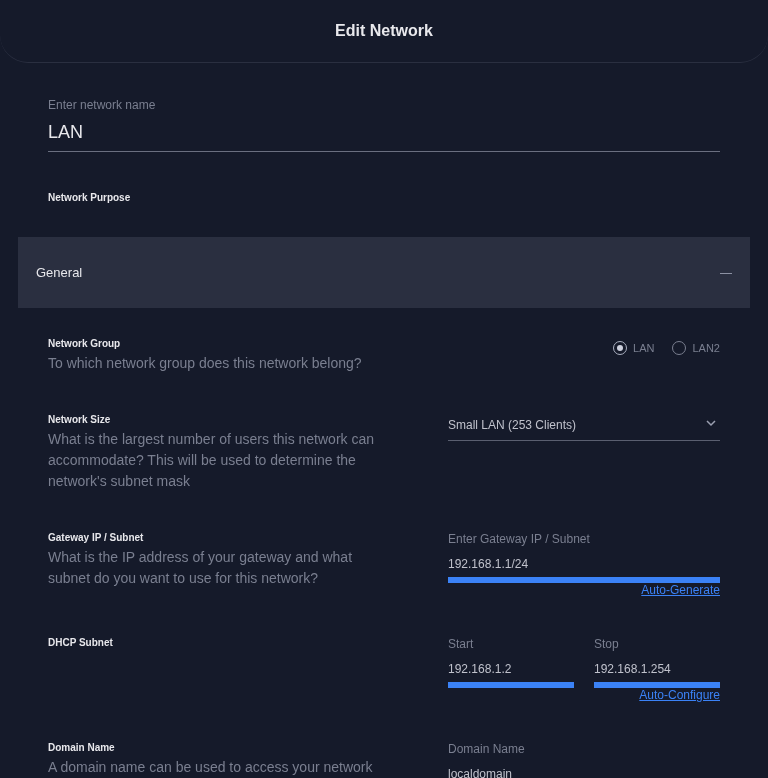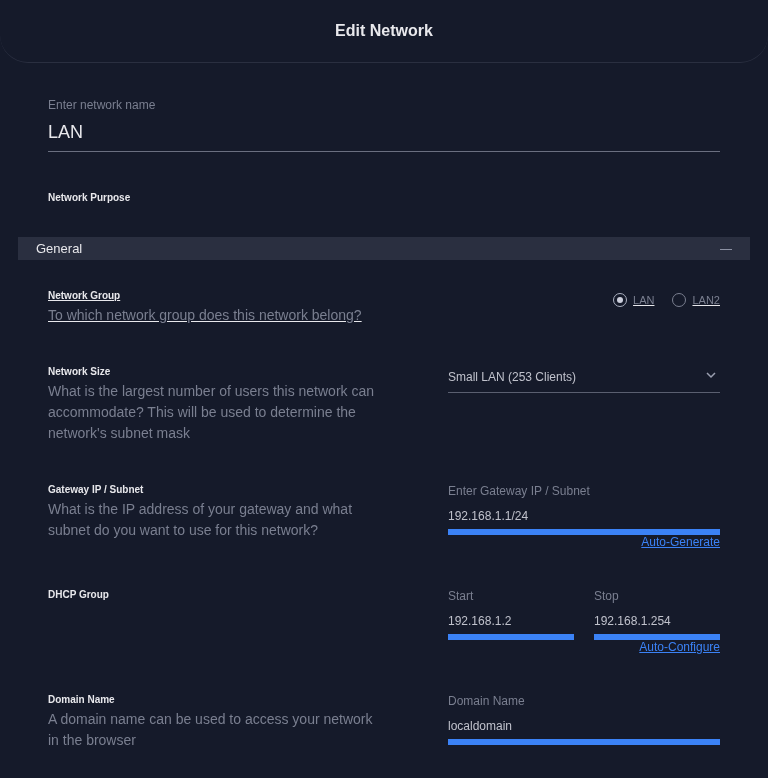--- a/index.html
+++ b/index.html
@@ -89,21 +89,21 @@
       border: none;
       border-bottom: 6px solid #3b82f6;
       color: #c0c2cc;
       font-size: 12px;
       width: 100%;
       padding: 3px 0 6px 0;
       outline: none;
     }
     .section-header {
       background-color: #2a2f40;
-      padding: 4px 18px;
+      padding: 28px 18px;
       display: flex;
       justify-content: space-between;
       align-items: center;
       margin-top: 30px;
       cursor: pointer;
     }
     .section-header-title {
       font-size: 13px;
       font-weight: 500;
       color: #e8e8ec;
@@ -170,21 +170,20 @@
     }
     .dhcp-row {
       display: flex;
       gap: 20px;
     }
     .dhcp-col {
       flex: 1;
     }
     .row-first {
       margin-top: 30px;
-      text-decoration: underline;
     }
   </style>
 </head>
 <body>
 
 <div class="header">
   <div class="header-title">Edit Network</div>
 </div>
 
 <div class="content">
@@ -250,21 +249,21 @@
     </div>
     <div class="right-col">
       <span class="small-label">Enter Gateway IP / Subnet</span>
       <input class="input-underline" value="192.168.1.1/24" style="">
       <span class="link-action">Auto-Generate</span>
     </div>
   </div>
 
   <div class="row">
     <div class="left-col">
-      <div class="field-title">DHCP Group</div>
+      <div class="field-title">DHCP Subnet</div>
     </div>
     <div class="right-col">
       <div class="dhcp-row">
         <div class="dhcp-col">
           <span class="small-label">Start</span>
           <input class="input-underline" value="192.168.1.2" style="">
         </div>
         <div class="dhcp-col">
           <span class="small-label">Stop</span>
           <input class="input-underline" value="192.168.1.254" style="">

